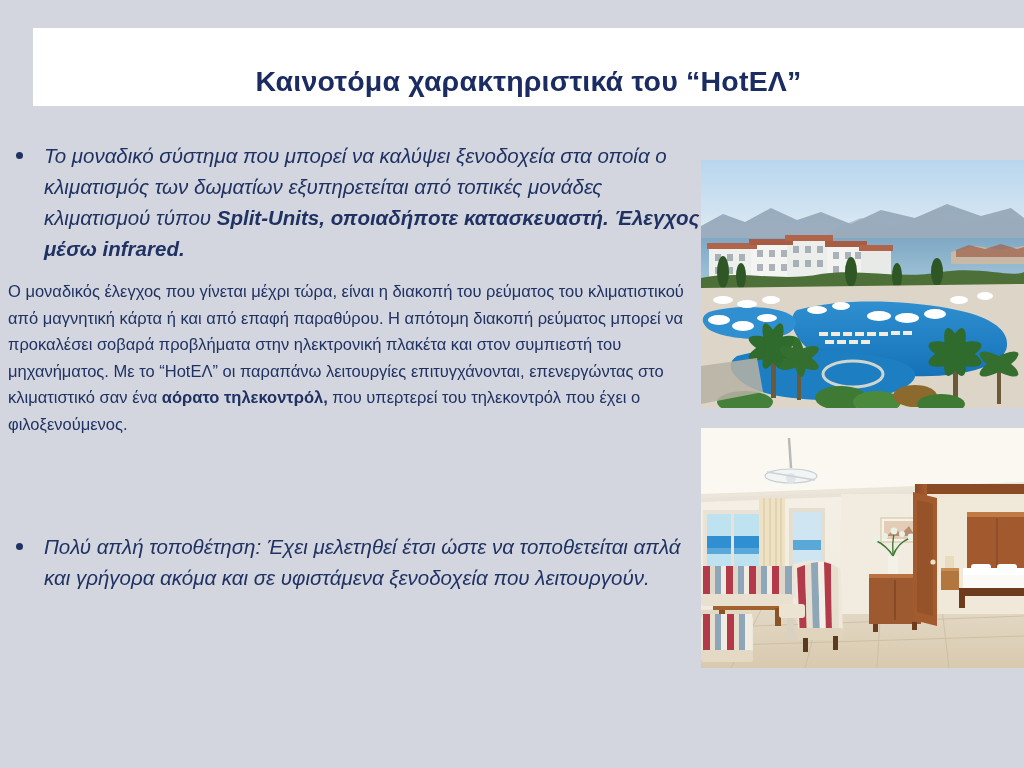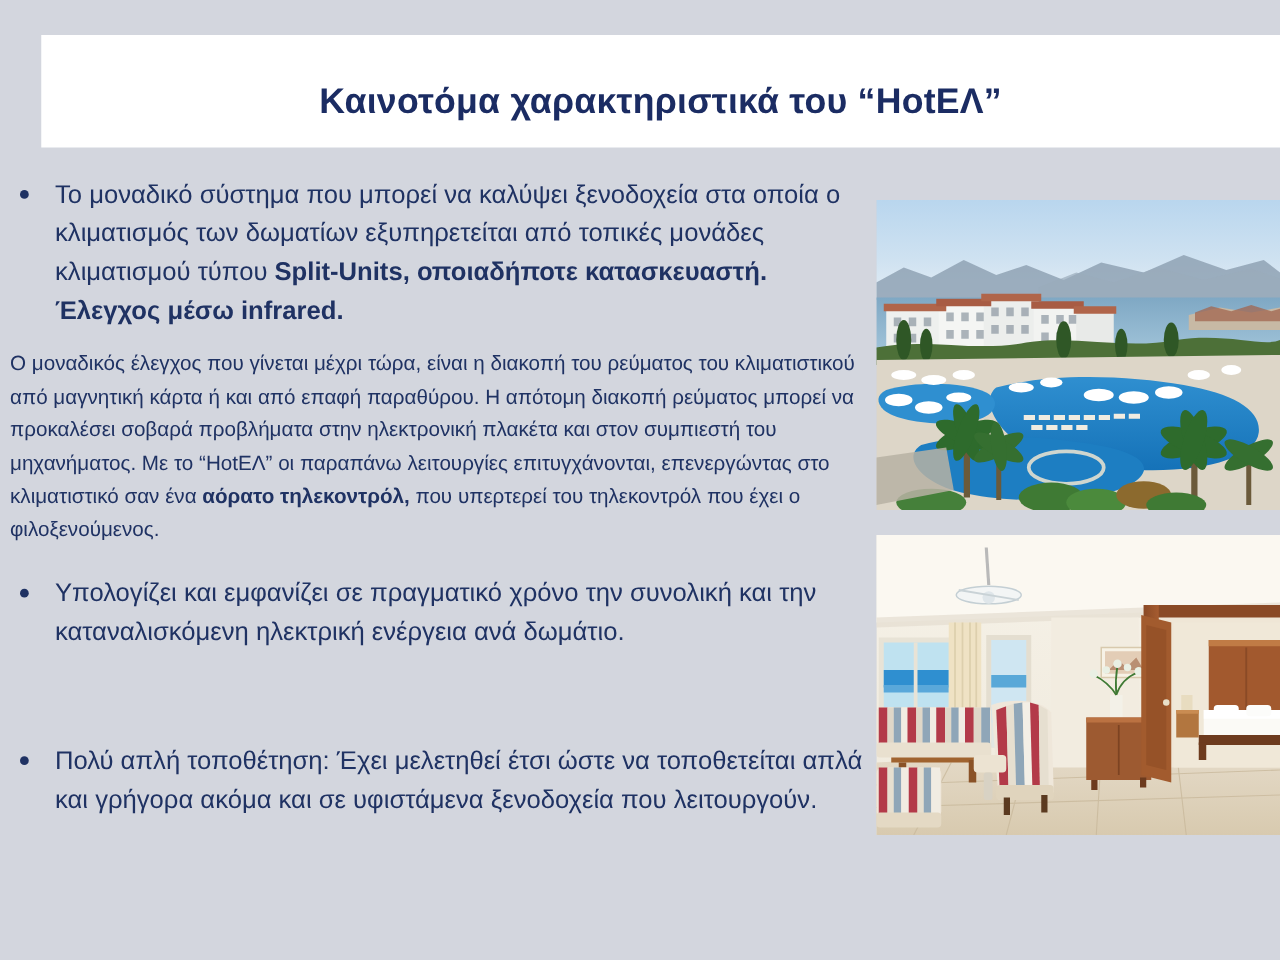--- a/index.html
+++ b/index.html
@@ -15,21 +15,21 @@
     background: #d3d6de;
     font-family: "Liberation Sans", sans-serif;
   }
 
   
   #title-band {
     position: absolute;
     left: 33px;
     top: 28px;
     width: 991px;
-    height: 90px;
+    height: 78px;
     background: #ffffff;
   }
   #title-text {
     position: absolute;
     left: 0;
     top: 0;
     width: 100%;
     text-align: center;
     line-height: 107px;
     font-size: 28.5px;
@@ -53,20 +53,21 @@
     margin: 0;
     padding: 0;
   }
   li.bullet {
     position: relative;
     padding-left: 44px;
     color: #1f3263;
     font-size: 20.5px;
     line-height: 31px;
     margin: 0 0 0 0;
+    font-style: italic;
   }
   li.bullet .dot {
     position: absolute;
     left: 16px;
     top: 12px;
     width: 7px;
     height: 7px;
     border-radius: 50%;
     background: #1f3263;
   }
@@ -119,24 +120,20 @@
         <span class="dot"></span>
         <span class="btxt"><span>Το μοναδικό σύστημα που μπορεί να καλύψει ξενοδοχεία στα οποία ο κλιματισμός των δωματίων εξυπηρετείται από τοπικές μονάδες κλιματισμού τύπου </span><b>Split-Units, οποιαδήποτε κατασκευαστή. Έλεγχος μέσω infrared.</b></span>
       </li>
 
       <div class="sp-a"></div>
 
       <p class="para"><span>Ο μοναδικός έλεγχος που γίνεται μέχρι τώρα, είναι η διακοπή του ρεύματος του κλιματιστικού από μαγνητική κάρτα ή και από επαφή παραθύρου. Η απότομη διακοπή ρεύματος μπορεί να προκαλέσει σοβαρά προβλήματα στην ηλεκτρονική πλακέτα και στον συμπιεστή του μηχανήματος. Με το “HotEΛ” οι παραπάνω λειτουργίες επιτυγχάνονται, επενεργώντας στο κλιματιστικό σαν ένα </span><b>αόρατο τηλεκοντρόλ,</b><span> που υπερτερεί του τηλεκοντρόλ που έχει ο φιλοξενούμενος.</span></p>
 
       <div class="sp-c"></div>
 
-      <li class="bullet">
-        <span class="dot"></span>
-        <span class="btxt">Υπολογίζει και εμφανίζει σε πραγματικό χρόνο την συνολική και την καταναλισκόμενη ηλεκτρική ενέργεια ανά δωμάτιο.</span>
-      </li>
 
       <div class="sp-d"></div>
 
 
       <div class="sp-e"></div>
 
 
       <div class="sp-e"></div>
 
       <li class="bullet">

